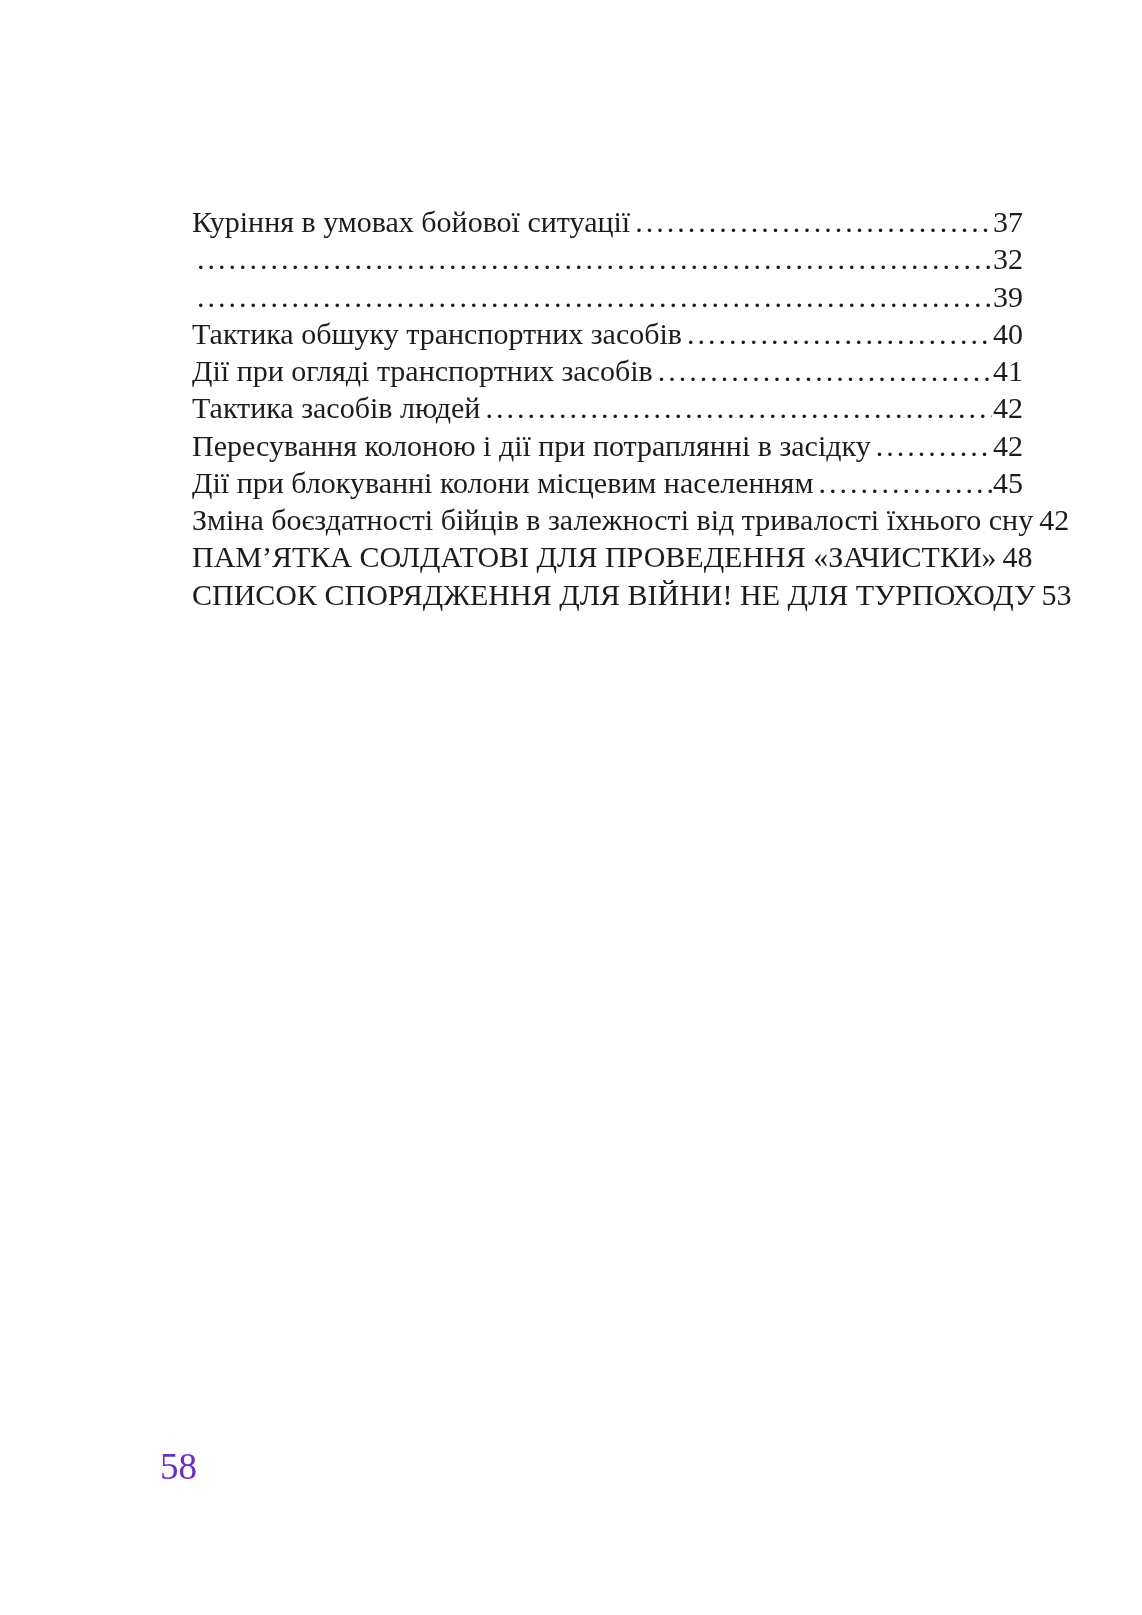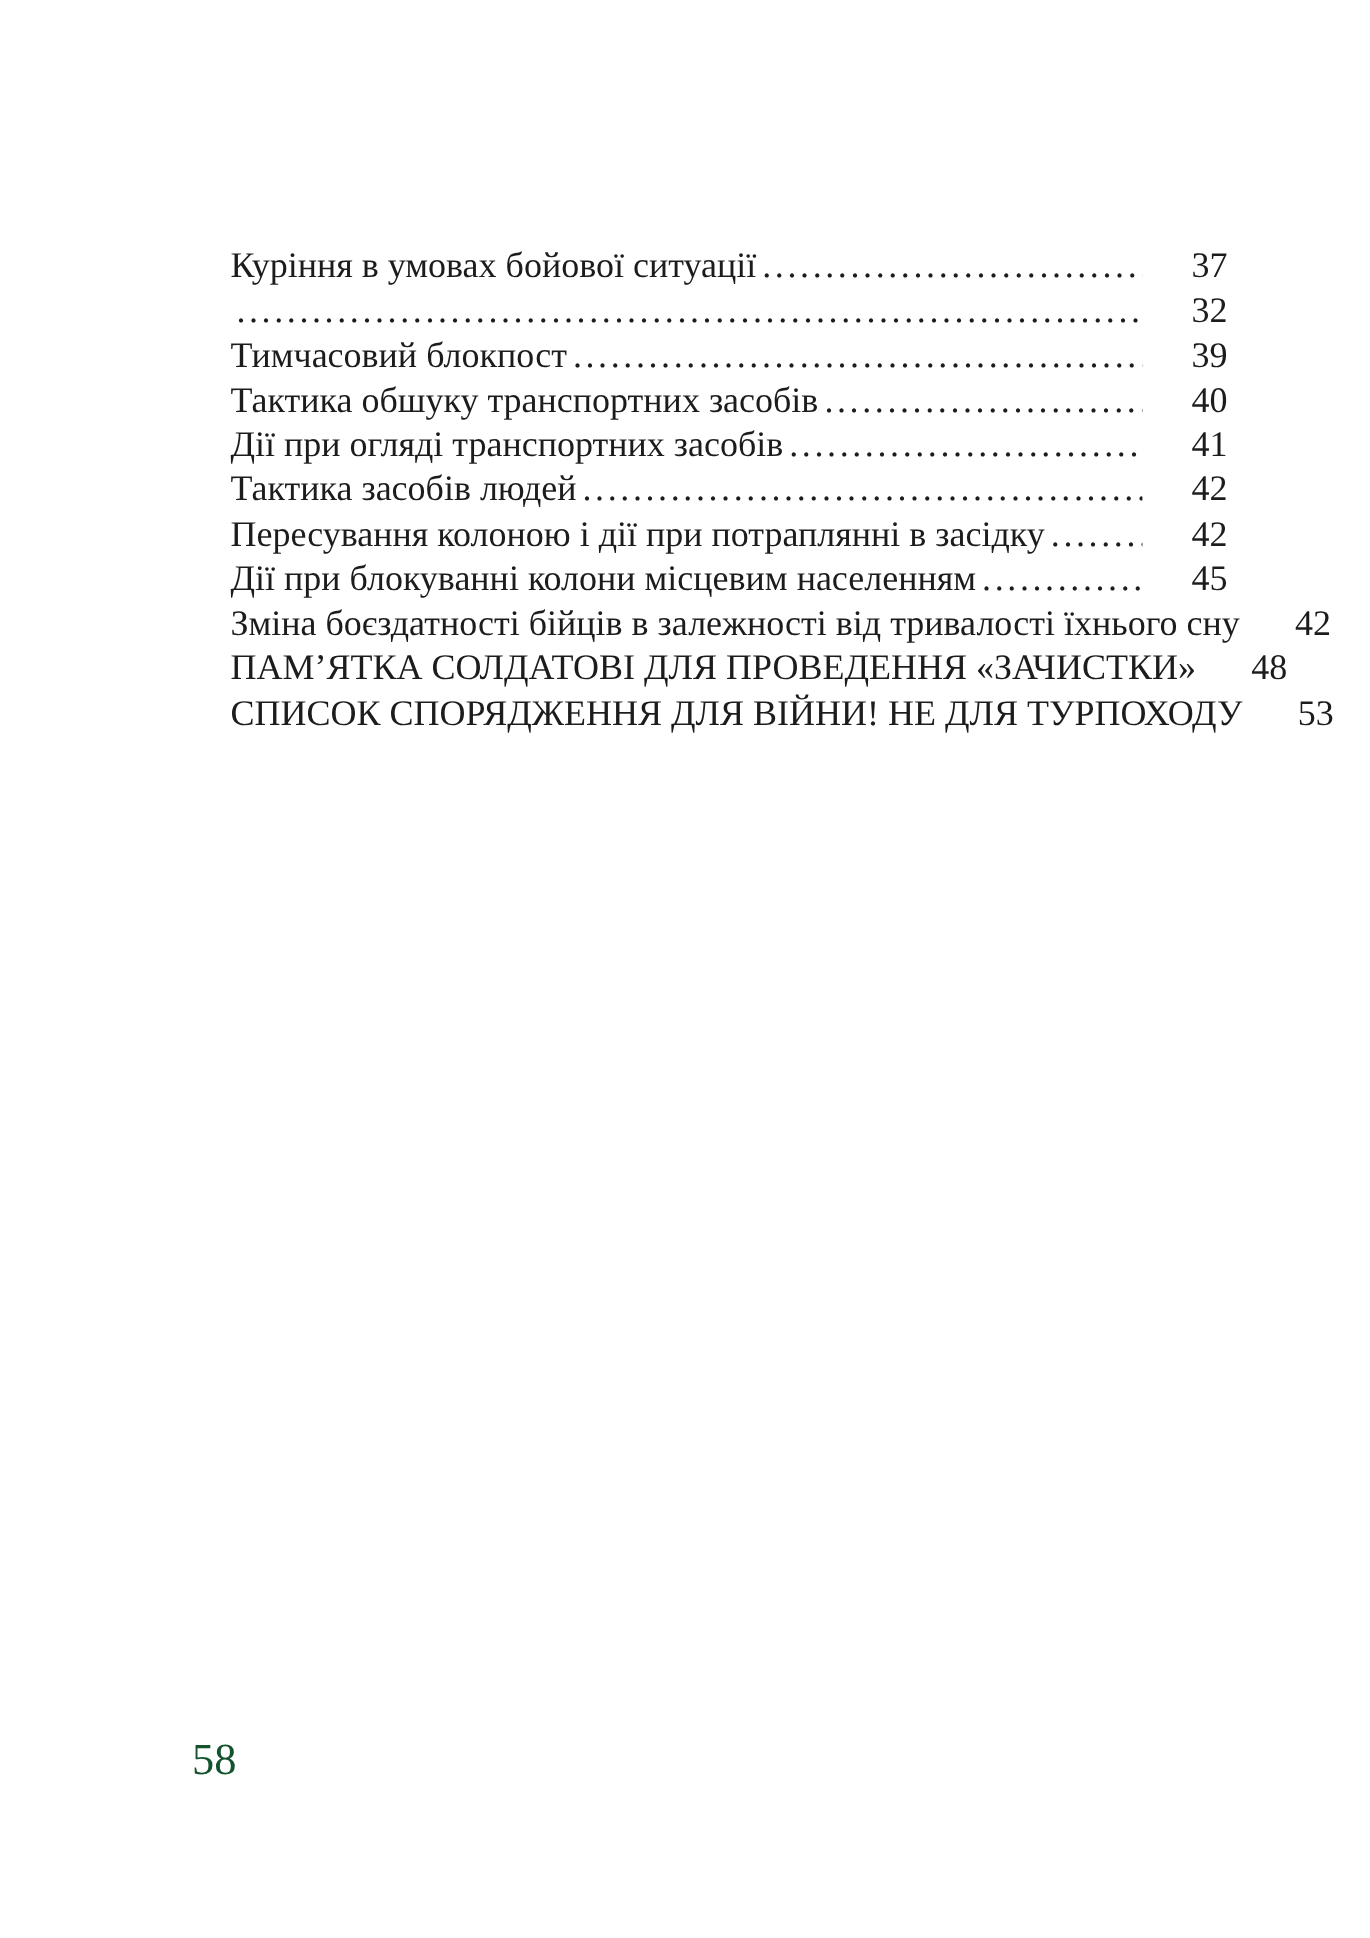--- a/index.html
+++ b/index.html
@@ -42,29 +42,28 @@
     flex: 1 1 auto;
     min-width: 0;
     overflow: hidden;
     letter-spacing: 3px;
     margin-left: 5px;
     margin-right: 1px;
   }
   .toc-page {
     flex: 0 0 auto;
     text-align: right;
-    margin-left: 40px;
   }
   .footer-page-number {
     position: absolute;
     left: 160px;
     top: 1446px;
     font-size: 37px;
     line-height: 1.15;
-    color: #14532d;
+    color: #6d28d9;
   }
 </style>
 </head>
 <body>
 
 <div class="page">
 
   <div class="toc">
 
     <div class="toc-row">
@@ -72,21 +71,20 @@
       <span class="dots">............................................................................................................................................................................................................................</span>
       <span class="toc-page">37</span>
     </div>
 
     <div class="toc-row">
       <span class="dots">............................................................................................................................................................................................................................</span>
       <span class="toc-page">32</span>
     </div>
 
     <div class="toc-row">
-      <span class="toc-title">Тимчасовий блокпост</span>
       <span class="dots">............................................................................................................................................................................................................................</span>
       <span class="toc-page">39</span>
     </div>
 
     <div class="toc-row">
       <span class="toc-title">Тактика обшуку транспортних засобів</span>
       <span class="dots">............................................................................................................................................................................................................................</span>
       <span class="toc-page">40</span>
     </div>
 

